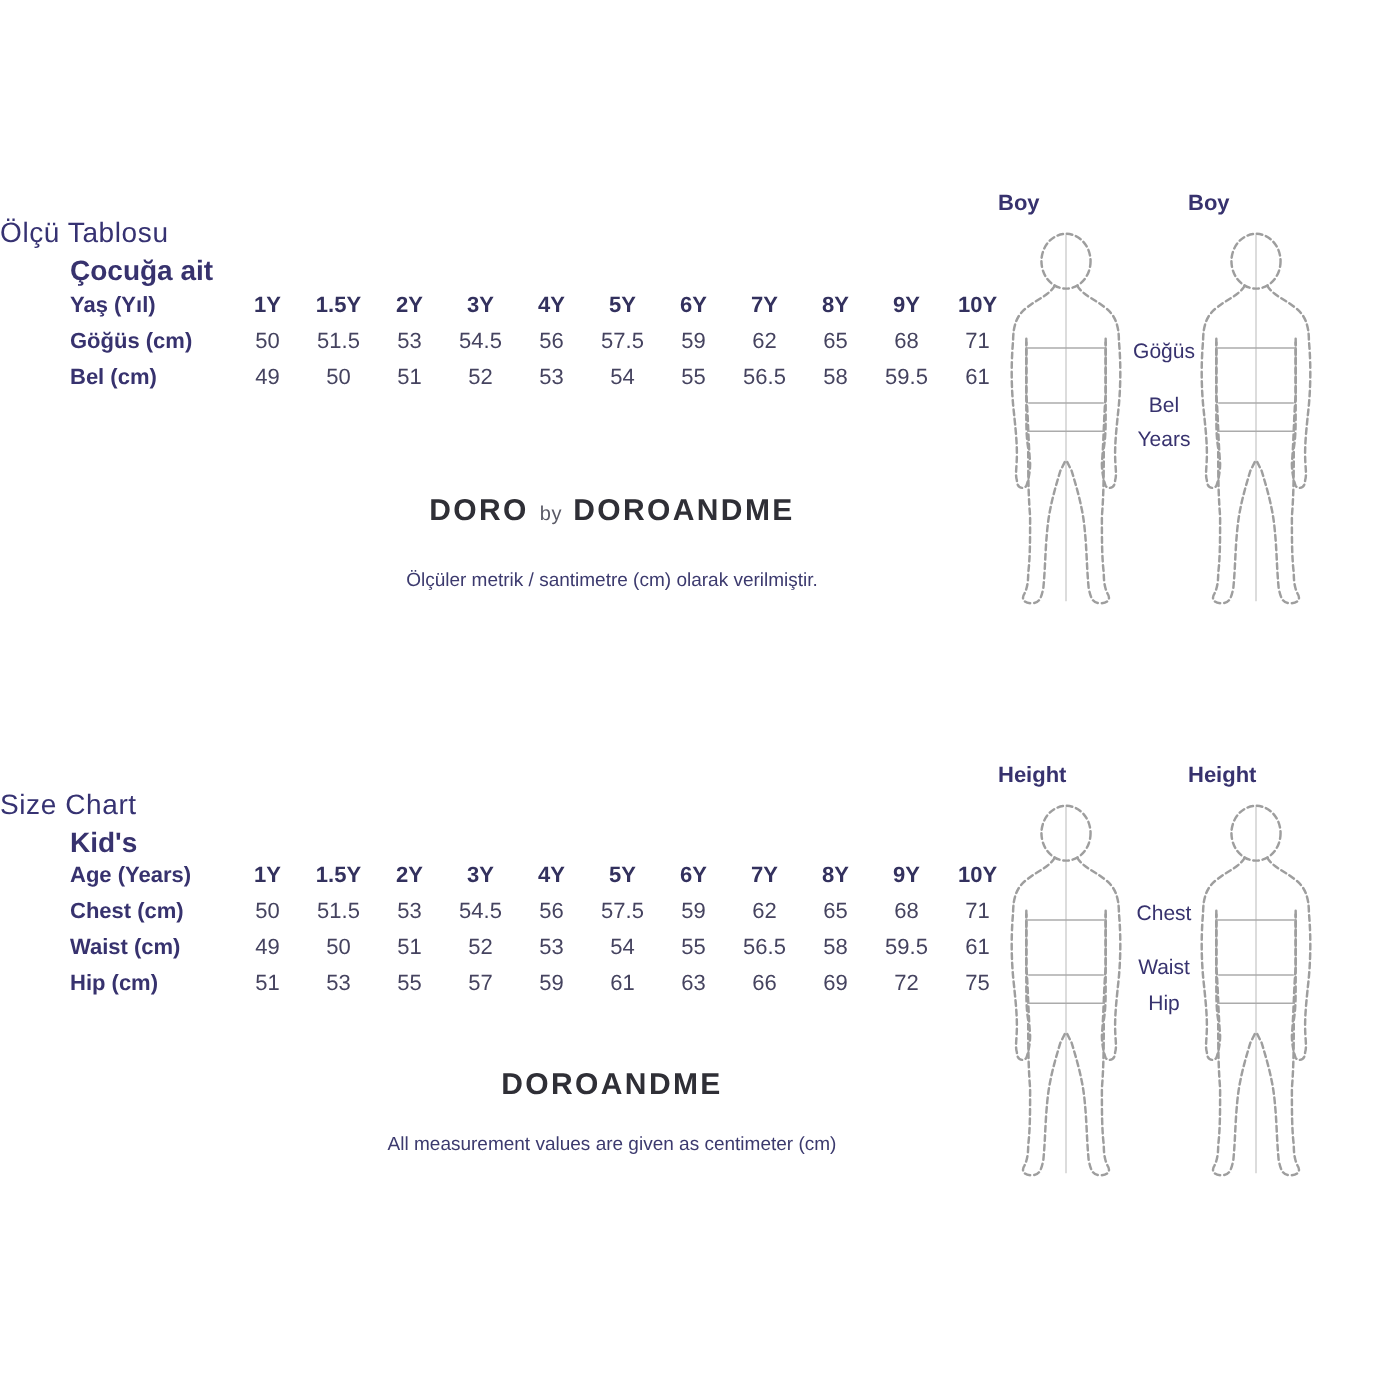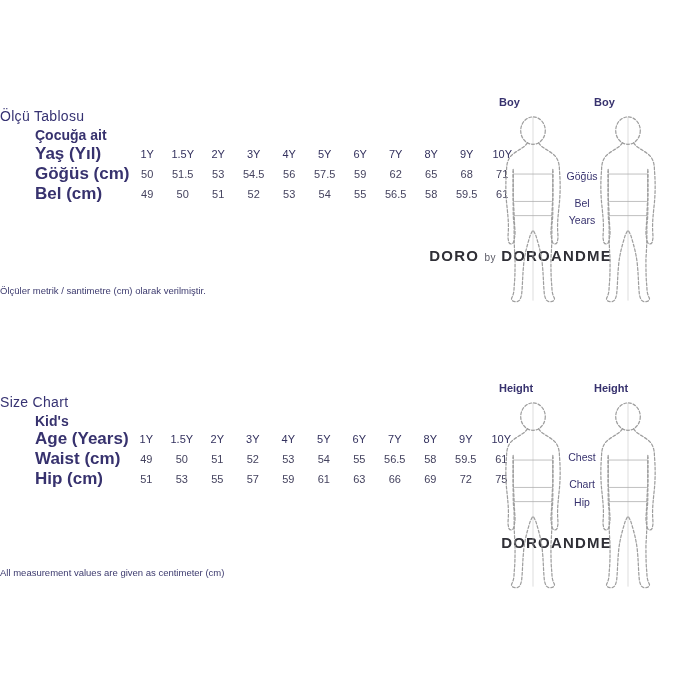--- a/index.html
+++ b/index.html
@@ -12,30 +12,30 @@
   #title-tr{top:108px}
   #title-en{top:394px}
   .subject{position:absolute;left:35px;font-size:14px;font-weight:bold;color:#37326e}
   #subject-tr{top:127px}
   #subject-en{top:413px}
   table.size{position:absolute;left:30px;border-collapse:collapse;table-layout:fixed}
   #table-tr{top:144px}
   #table-en{top:429px}
   .size th,.size td{height:18px;padding:0;width:35.5px;text-align:center;
     font-size:11px;white-space:nowrap;vertical-align:middle}
-  .size th{font-weight:normal;color:#33315e}
+  .size th{font-weight:bold;color:#33315e}
   .size td{font-weight:normal;color:#45435f}
   .size .rl{width:81px;text-align:left;padding-left:5px;
-    font-weight:bold;color:#37326e;font-size:17px}
-  .brand{position:absolute;left:0;width:612px;text-align:right;
+    font-weight:bold;color:#37326e;font-size:11px}
+  .brand{position:absolute;left:0;width:612px;text-align:center;
     color:#2f2f36;font-size:15px;font-weight:bold;letter-spacing:1.2px}
   #brand-tr{top:247px}
   #brand-en{top:534px}
   .brand .by{font-size:10px;font-weight:normal;color:#5a5a66;letter-spacing:.4px}
-  .note{position:absolute;left:0;width:612px;
+  .note{position:absolute;left:0;width:612px;text-align:center;
     font-size:9.5px;color:#3c3a6e}
   #note-tr{top:285px}
   #note-en{top:567px}
   .fig-slot{position:absolute;width:68px;height:198px}
   #fig-tr-1{left:499px;top:110px}
   #fig-tr-2{left:594px;top:110px}
   #fig-en-1{left:499px;top:396px}
   #fig-en-2{left:594px;top:396px}
   .fig-top-label{position:absolute;width:68px;text-align:left;
     font-size:11px;font-weight:bold;color:#37326e}
@@ -166,20 +166,34 @@
         <th>3Y</th>
         <th>4Y</th>
         <th>5Y</th>
         <th>6Y</th>
         <th>7Y</th>
         <th>8Y</th>
         <th>9Y</th>
         <th>10Y</th>
       </tr>
   <tr>
+    <td class="rl">Chest (cm)</td>
+  <td>50</td>
+        <td>51.5</td>
+        <td>53</td>
+        <td>54.5</td>
+        <td>56</td>
+        <td>57.5</td>
+        <td>59</td>
+        <td>62</td>
+        <td>65</td>
+        <td>68</td>
+        <td>71</td>
+      </tr>
+  <tr>
     <td class="rl">Waist (cm)</td>
   <td>49</td>
         <td>50</td>
         <td>51</td>
         <td>52</td>
         <td>53</td>
         <td>54</td>
         <td>55</td>
         <td>56.5</td>
         <td>58</td>
@@ -233,14 +247,14 @@
     <path class="o" d="M42,30 C45,35 51,37 56,41 C62,45 64,51 64,59 C65,70 65,82 64,93 C63,103 62,111 62,119 C62,126 63,130 62,133 C62,137 59,138 57,136 C56,133 55,129 55,124 C56,112 56,100 57,88 C57,78 57,68 57,60"></path>
     <path class="o" d="M15,58 C15,72 15,84 15,96 C15,104 15,110 16,116 C16,128 16,140 17,152 C17,164 17,174 16,182 C16,188 15,191 14,193 C12,196 14,198.5 19,198 C22,197.6 23,195 24,190 C25,180 25,170 26,160 C27,148 30,138 33,128 L36,122"></path>
     <path class="o" d="M57,58 C57,72 57,84 57,96 C57,104 57,110 56,116 C56,128 56,140 55,152 C55,164 55,174 56,182 C56,188 57,191 58,193 C60,196 58,198.5 53,198 C50,197.6 49,195 48,190 C47,180 47,170 46,160 C45,148 42,138 39,128 L36,122"></path>
     <line class="ml" x1="15" y1="63" x2="57" y2="63"></line>
     <line class="ml" x1="16" y1="92" x2="56" y2="92"></line>
     <line class="ml" x1="15.5" y1="107" x2="56.5" y2="107"></line>
   </svg>
 </div>
 
 <div class="fig-mid-label" id="mid-en-chest">Chest</div>
-<div class="fig-mid-label" id="mid-en-waist">Chart</div>
+<div class="fig-mid-label" id="mid-en-waist">Waist</div>
 <div class="fig-mid-label" id="mid-en-hip">Hip</div>
 
 </body></html>

